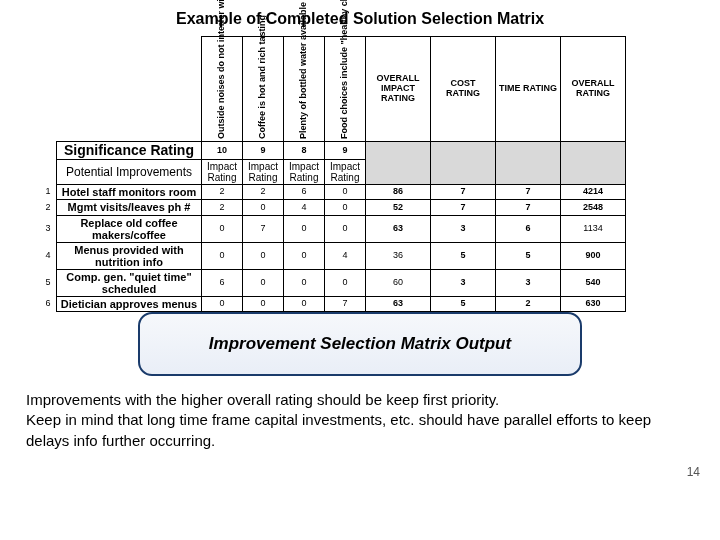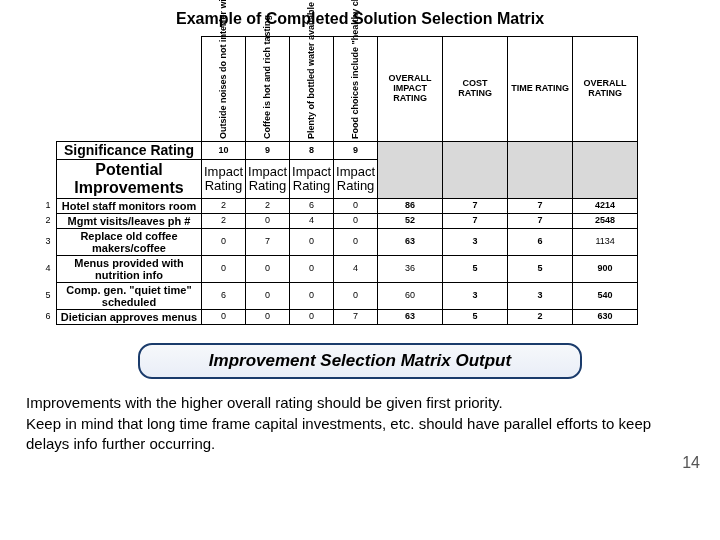--- a/index.html
+++ b/index.html
@@ -10,21 +10,20 @@
     width: 720px;
     box-sizing: border-box;
   }
   .title {
     text-align: center;
     font-weight: bold;
     font-size: 16px;
     margin-bottom: 8px;
   }
   .matrix-wrap {
-    margin-bottom: 18px;
     margin-left: 20px;
   }
   table.matrix {
     border-collapse: collapse;
     font-size: 9px;
     table-layout: fixed;
   }
   table.matrix th, table.matrix td {
     border: 1px solid #000;
     text-align: center;
@@ -64,51 +63,51 @@
   }
   .noborder-top  { border-top: none !important; }
   .shade { background: #d9d9d9; }
   .sig-label {
     font-size: 14px;
     font-weight: bold;
     text-align: right;
     padding-right: 3px;
   }
   .potimp {
-    font-weight: bold;
-    font-size: 16px;
+    font-weight: normal;
+    font-size: 12px;
     text-align: left;
     padding-left: 4px;
   }
   .impact-label {
-    font-size: 13px;
+    font-size: 10px;
     line-height: 1.0;
   }
   .banner {
     border: 2px solid #1a3b6b;
     border-radius: 14px;
     background: linear-gradient(#f6f8fb,#e9eef7);
     text-align: center;
     font-style: italic;
     font-weight: bold;
     font-size: 17px;
-    padding: 6px 10px;
+    padding: 20px 10px;
     margin: 0 auto 14px;
     width: 420px;
   }
   .body-text {
     font-size: 15px;
     line-height: 1.35;
     margin: 0 6px;
   }
   .pagenum {
     text-align: right;
-    font-size: 16px;
+    font-size: 12px;
     color: #555;
-    margin-top: 0;
+    margin-top: 14px;
   }
   .blank-top {
     border-top: none !important;
     border-left: none !important;
   }
 </style>
 </head>
 <body>
 
 <div class="title">Example of Completed Solution Selection Matrix</div>
@@ -219,16 +218,16 @@
           <td style="font-weight:bold">5</td>
           <td style="font-weight:bold">2</td>
           <td style="font-weight:bold">630</td>
   </tr>
 </tbody>
     </table>
 </div>
 
 <div class="banner">Improvement Selection Matrix Output</div>
 
-<div class="body-text">Improvements with the higher overall rating should be given first priority.</div>
+<div class="body-text">Improvements with the higher overall rating should be keep first priority.</div>
 <div class="body-text">Keep in mind that long time frame capital investments, etc. should have parallel efforts to keep delays info further occurring.</div>
 
 <div class="pagenum">14</div>
 
 </body></html>

